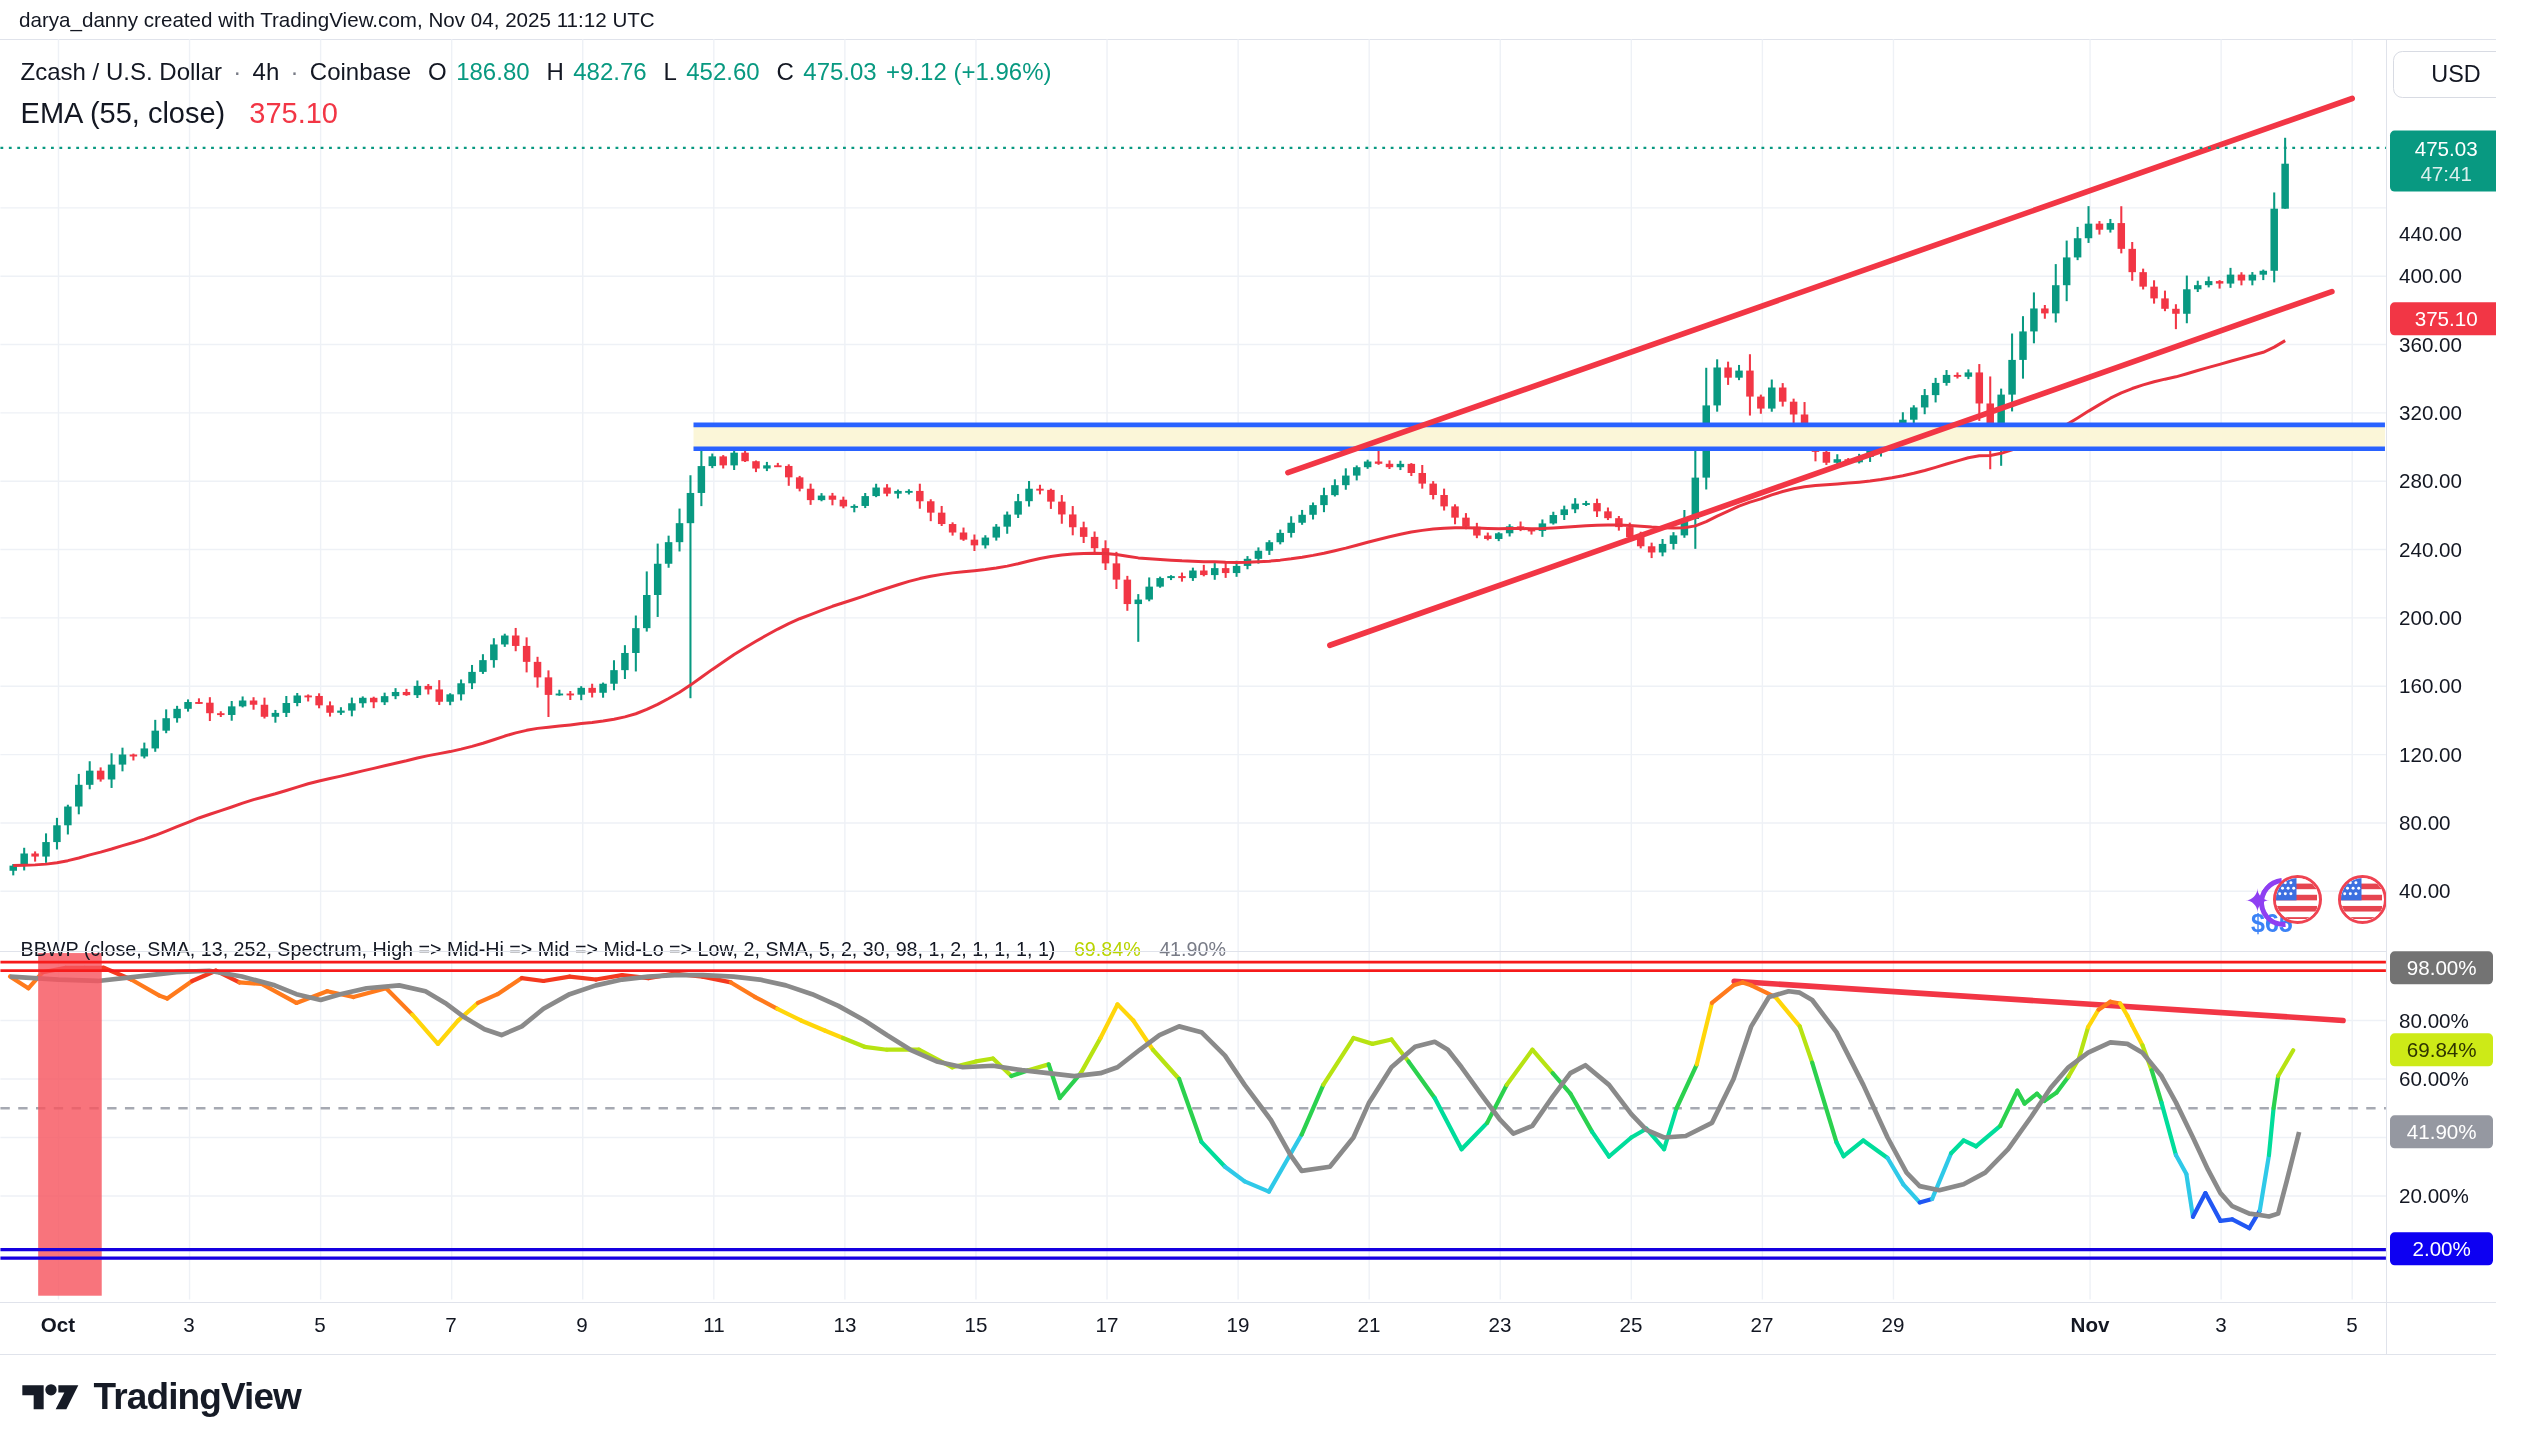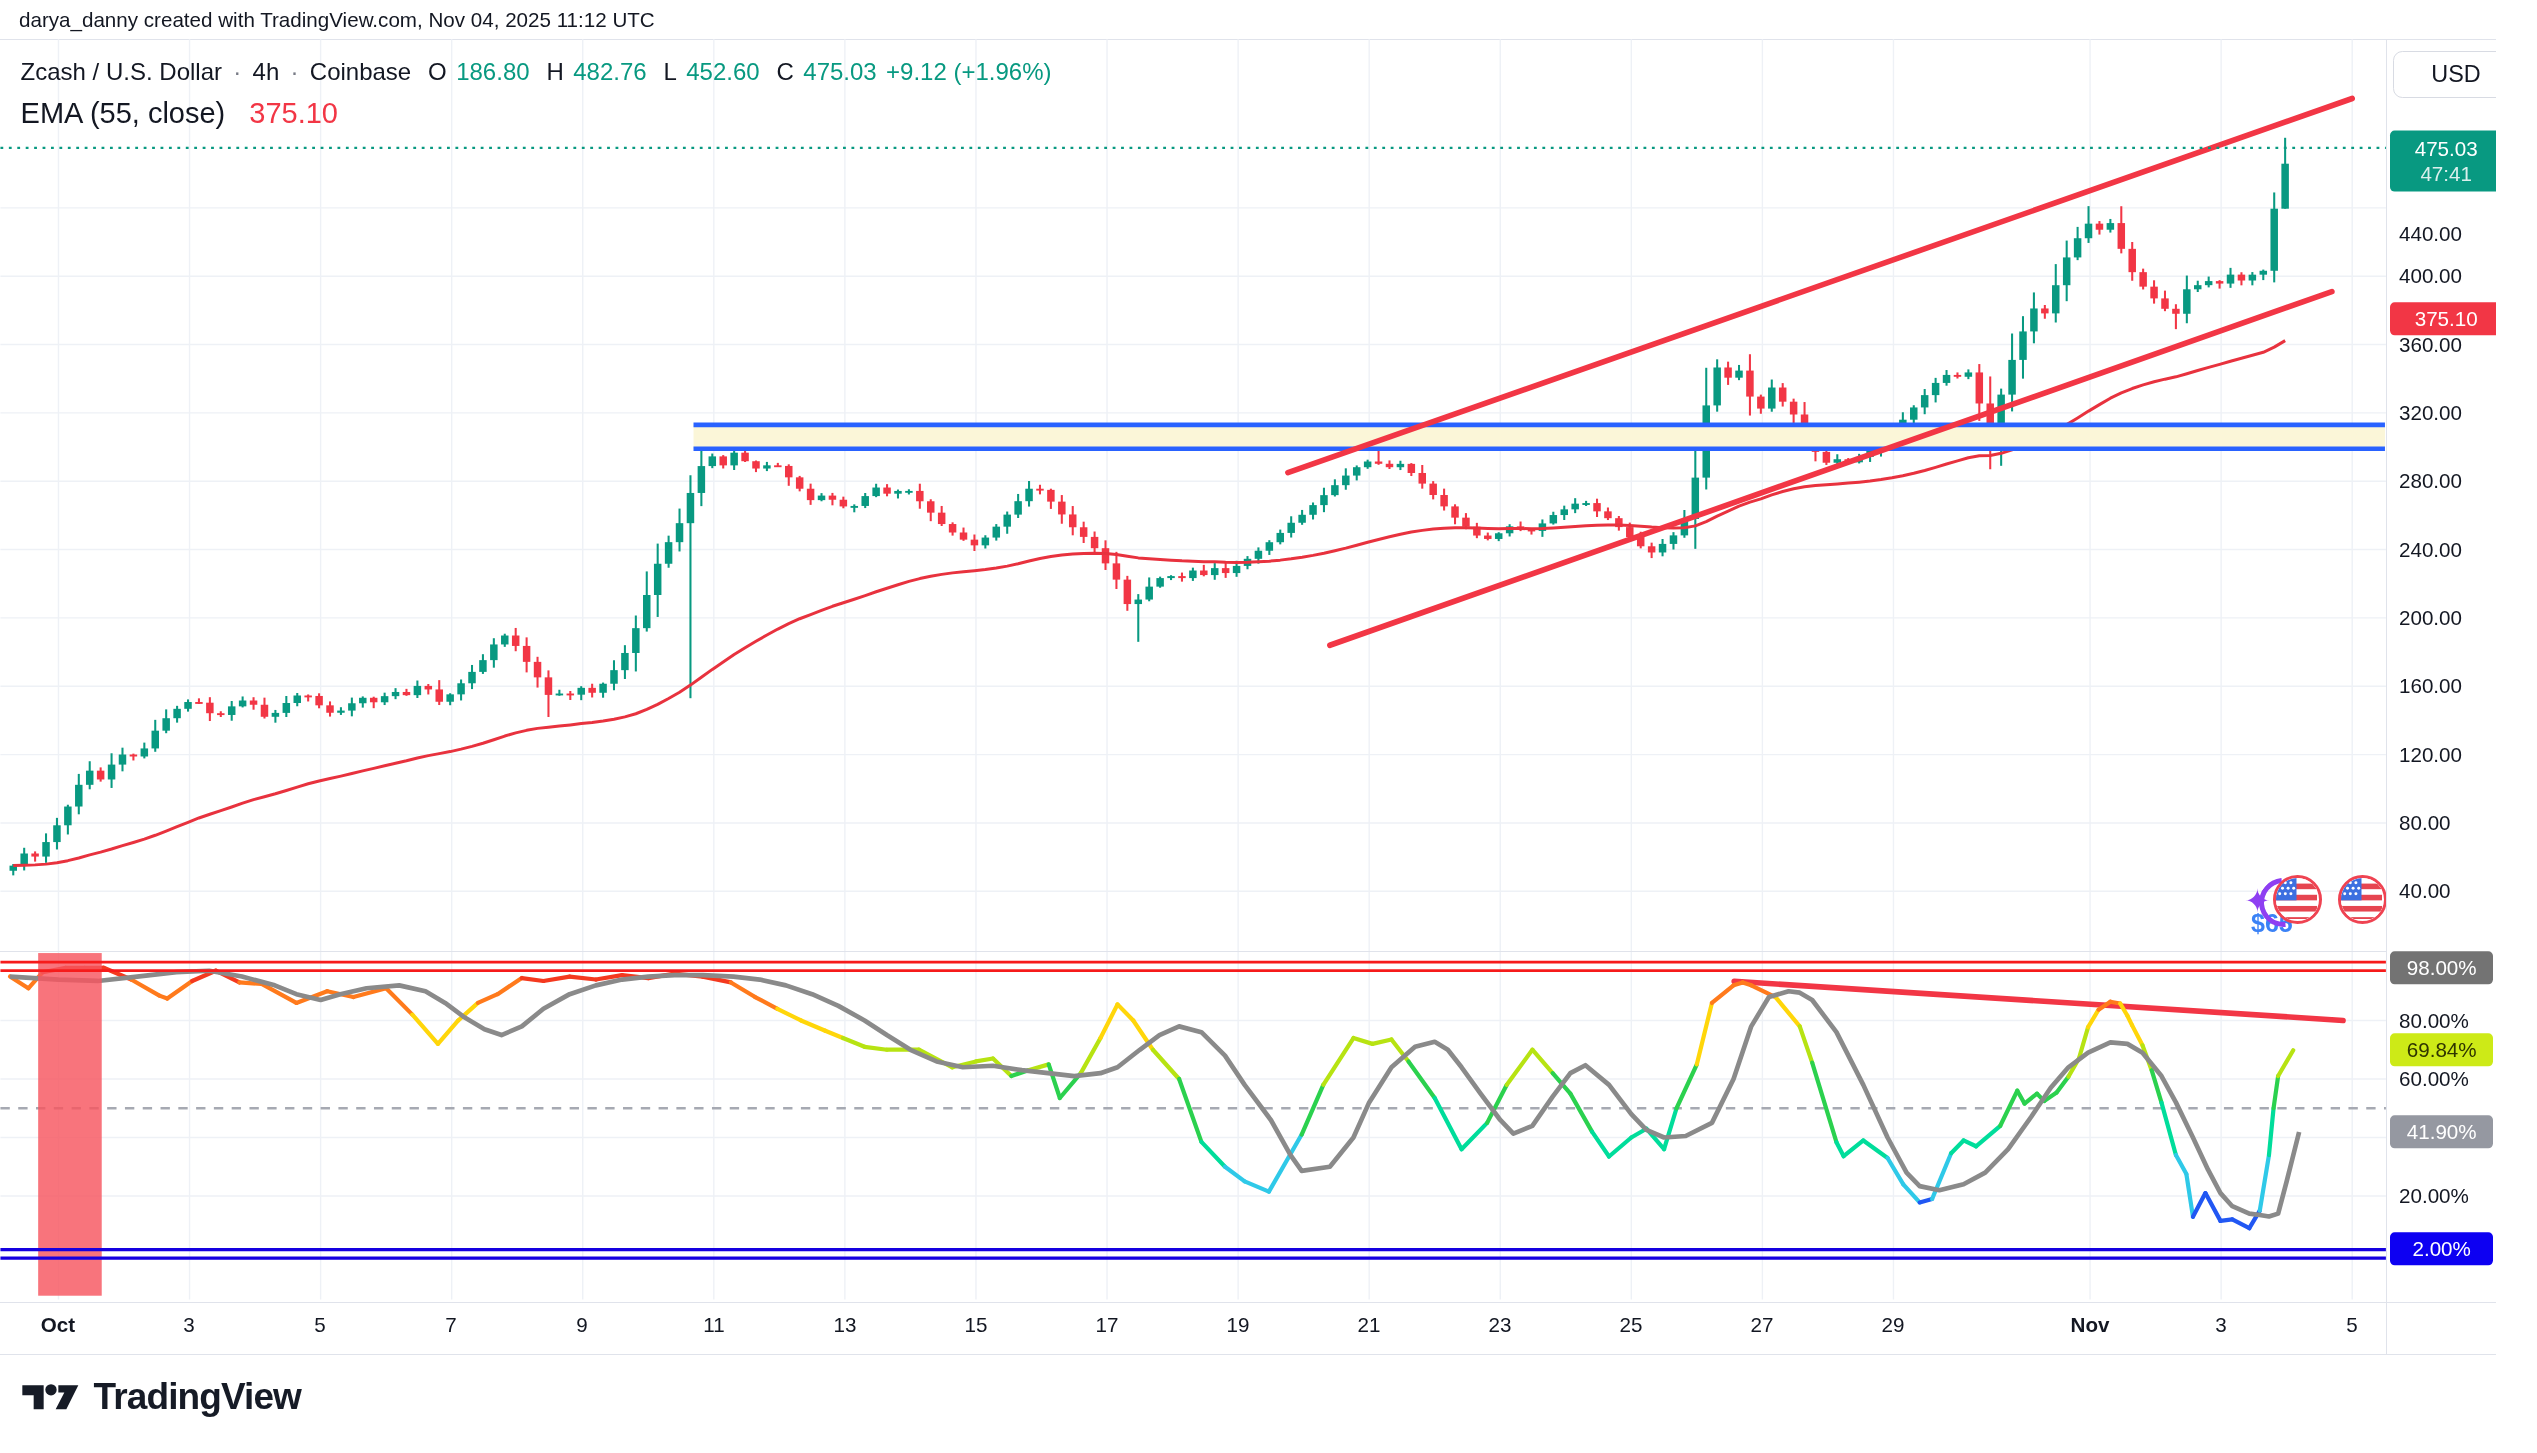--- a/index.html
+++ b/index.html
@@ -721,20 +721,25 @@
       <div class="dtick" style="left: 2221px;">3</div>
       <div class="dtick" style="left: 2352px;">5</div>
     </div>
 
   <div class="abs chip" id="last-chip" style="top: 161px;">
     <div>475.03</div>
     <div class="cd">47:41</div>
   </div>
   <div class="abs chip" id="ema-chip" style="top: 319px;">375.10</div>
 
+  <div class="abs" id="bbwp-title">
+    <span>BBWP (close, SMA, 13, 252, Spectrum, High =&gt; Mid-Hi =&gt; Mid =&gt; Mid-Lo =&gt; Low, 2, SMA, 5, 2, 30, 98, 1, 2, 1, 1, 1, 1)</span>
+    <span class="cur">69.84%</span>
+    <span class="ma">41.90%</span>
+  </div>
   <div class="abs" id="bbwp-axis">
       <div class="ptick" style="top: 1021px;">80.00%</div>
       <div class="ptick" style="top: 1079px;">60.00%</div>
       <div class="ptick" style="top: 1196px;">20.00%</div>
       <div class="chip" style="top: 968px; background: #737373; color: rgb(255, 255, 255); min-width: 81px;">98.00%</div>
       <div class="chip" style="top: 1050px; background: rgb(205, 234, 23); color: rgb(47, 53, 0); min-width: 81px;">69.84%</div>
       <div class="chip" style="top: 1132px; background: rgb(149, 152, 161); color: rgb(255, 255, 255); min-width: 81px;">41.90%</div>
       <div class="chip" style="top: 1249px; background: rgb(13, 0, 242); color: rgb(255, 255, 255); min-width: 81px;">2.00%</div>
     </div>
 

